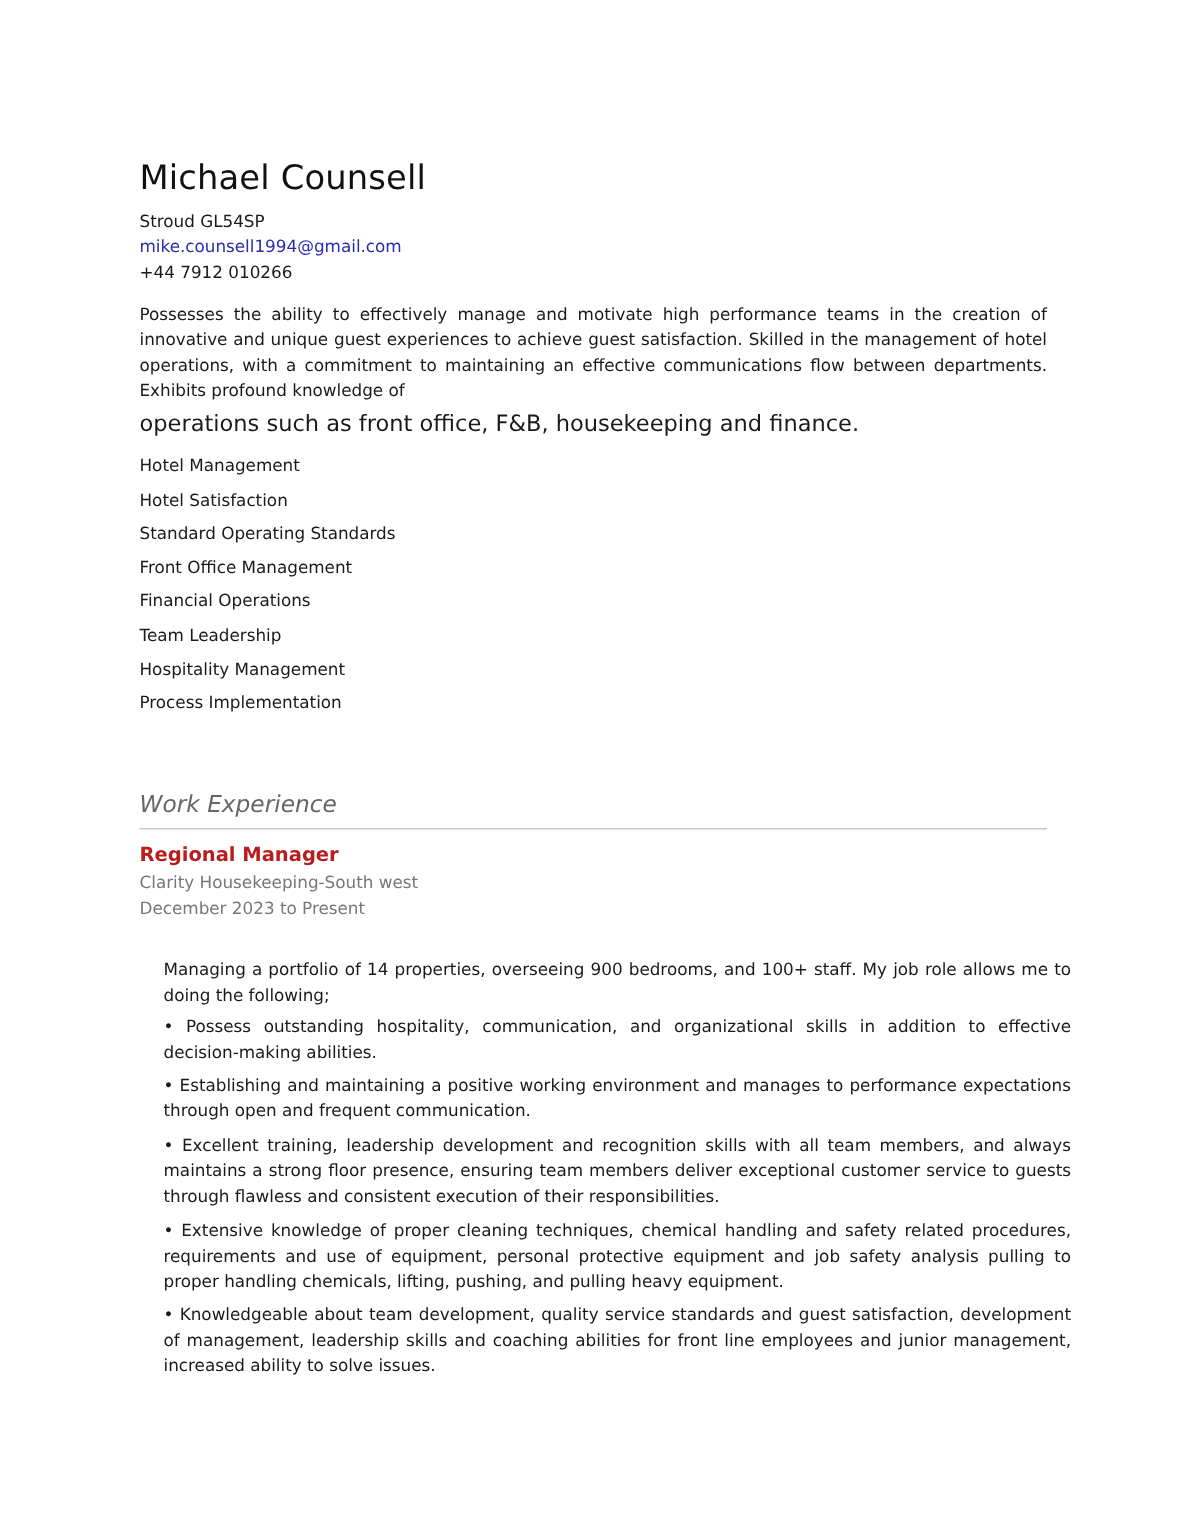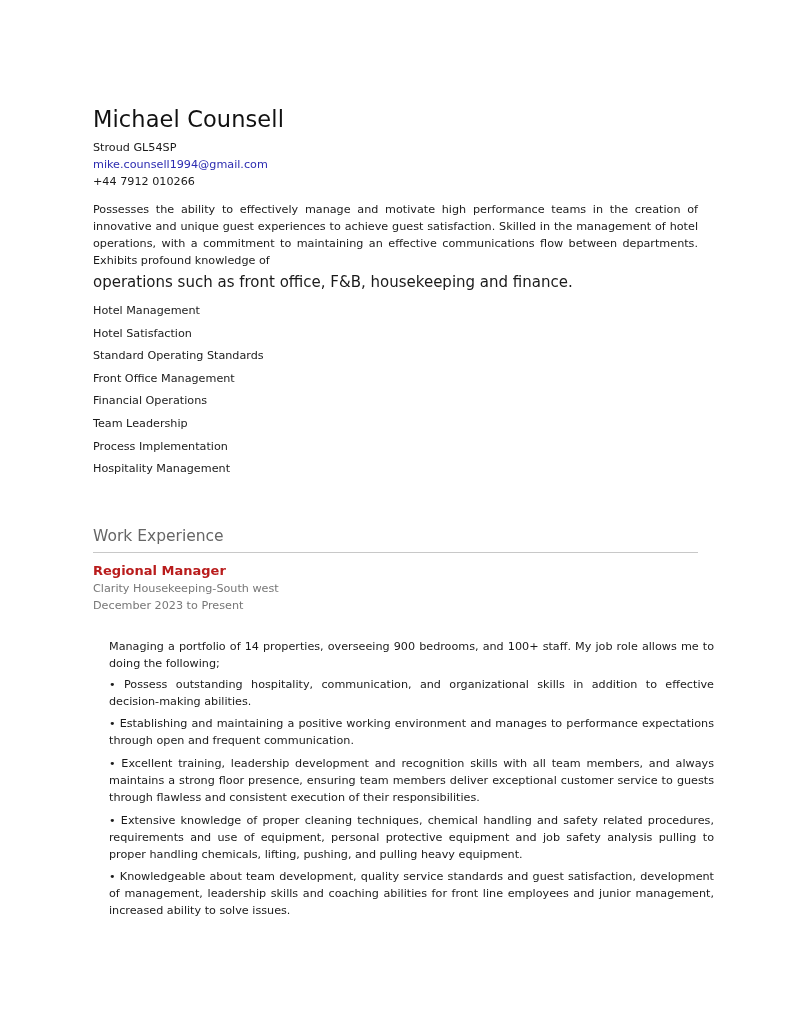--- a/index.html
+++ b/index.html
@@ -78,20 +78,21 @@
     }
     .section-title {
       position: absolute;
       top: 527px;
       left: 0;
       font-size: 15.5px;
       color: #666;
       font-weight: normal;
       margin: 0;
       white-space: nowrap;
+      font-style: italic;
     }
     .divider {
       position: absolute;
       top: 552px;
       left: 0;
       width: 605px;
       height: 0;
       border-top: 1.5px solid #c8c8c8;
     }
     .job-title {
@@ -149,22 +150,22 @@
   <p class="summary">Possesses the ability to effectively manage and motivate high performance teams in the creation of innovative and unique guest experiences to achieve guest satisfaction. Skilled in the management of hotel operations, with a commitment to maintaining an effective communications flow between departments. Exhibits profound knowledge of</p>
   <p class="summary-tail">operations such as front office, F&amp;B, housekeeping and finance.</p>
 
   <ul class="skills">
     <li>Hotel Management</li>
     <li>Hotel Satisfaction</li>
     <li>Standard Operating Standards</li>
     <li>Front Office Management</li>
     <li>Financial Operations</li>
     <li>Team Leadership</li>
+    <li>Hospitality Management</li>
     <li>Process Implementation</li>
-    <li>Hospitality Management</li>
   </ul>
 
   <h2 class="section-title">Work Experience</h2>
   <div class="divider"></div>
 
   <div>
     <h3 class="job-title">Regional Manager</h3>
     <div class="job-company">Clarity Housekeeping-South west</div>
     <div class="job-dates">December 2023 to Present</div>
 

